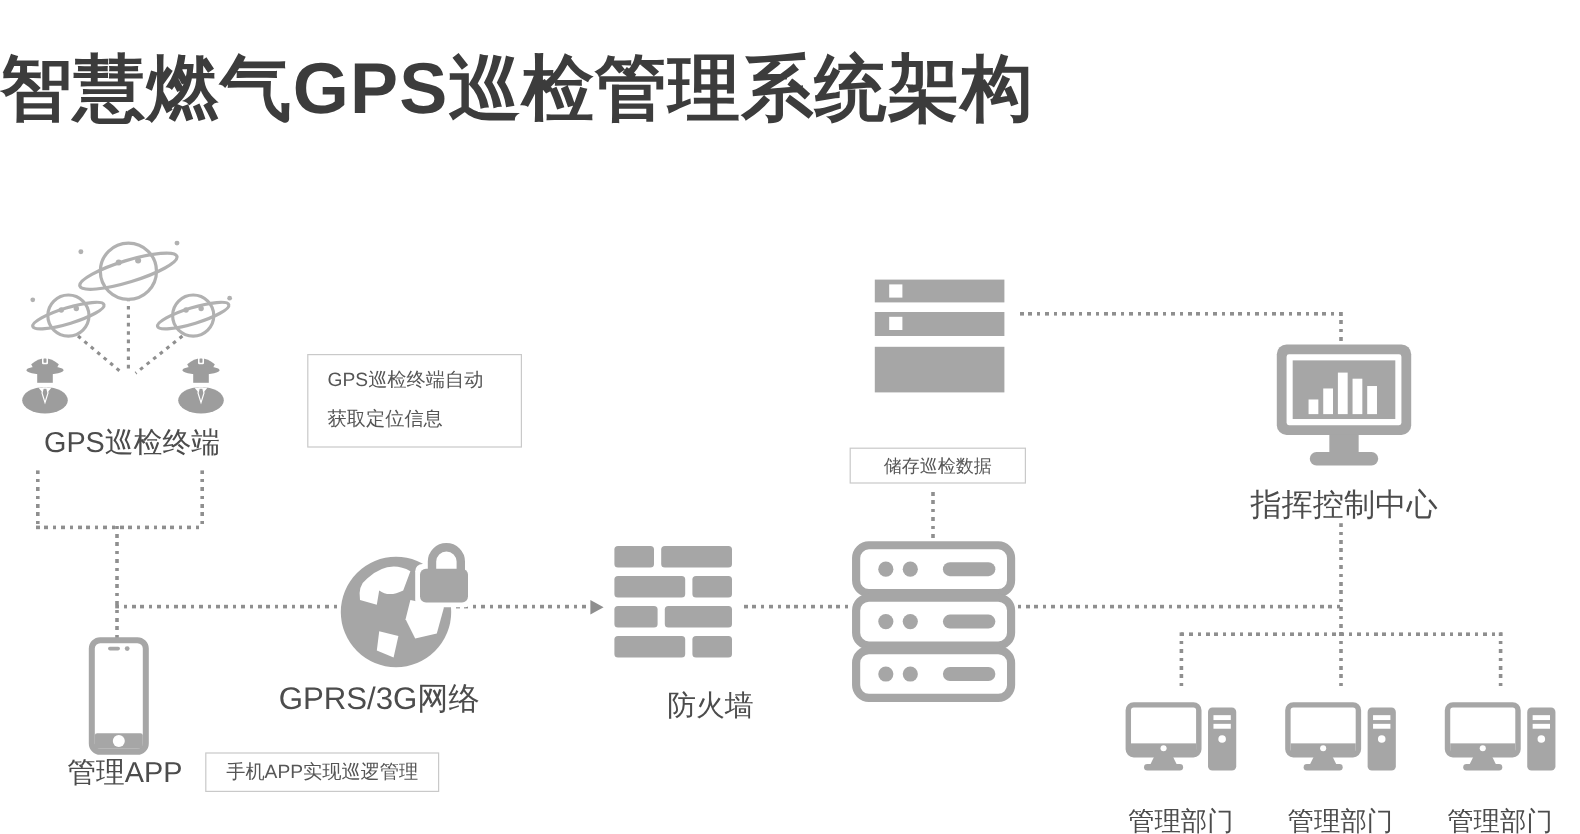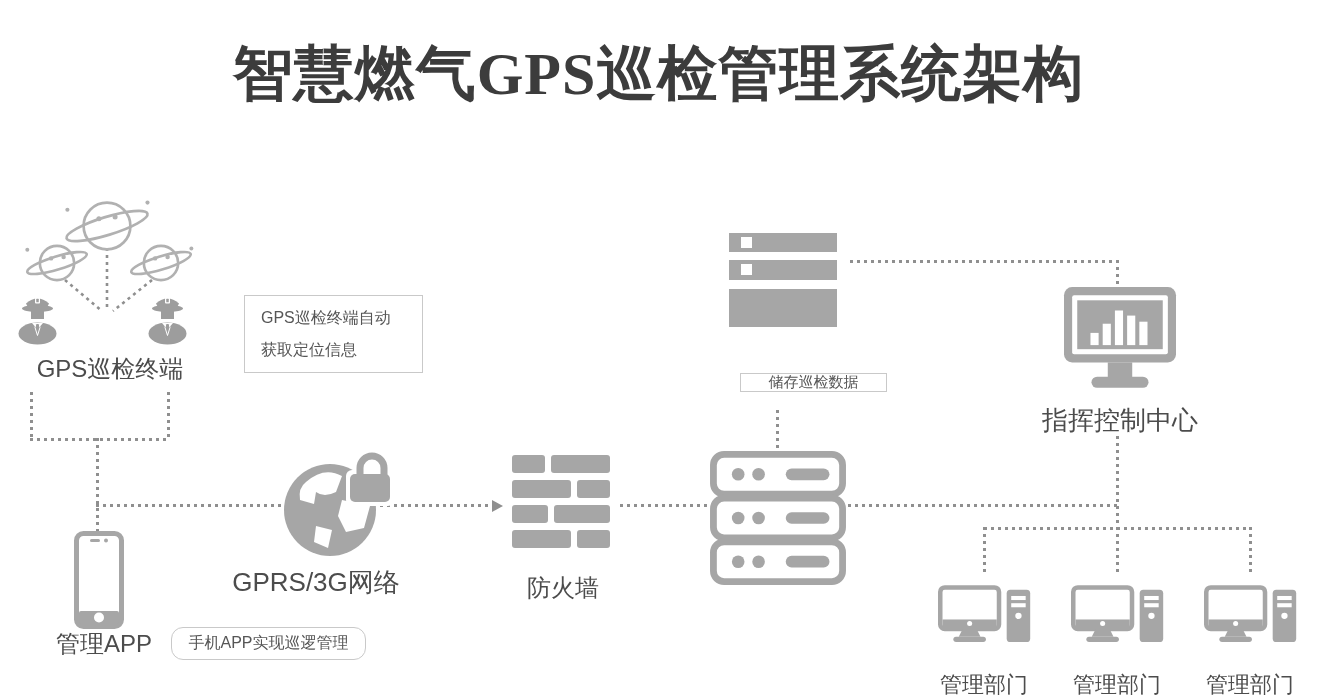--- a/index.html
+++ b/index.html
@@ -7,22 +7,22 @@
     --icon-dark:#9d9d9d;
     --outline:#b1b1b1;
     --line:#8f8f8f;
     --text:#4c4c4c;
     --title:#3c3c3c;
     --boxborder:#c9c9c9;
   }
   *{margin:0;padding:0;box-sizing:border-box;}
   body{background:#fff;font-family:"Liberation Sans","DejaVu Sans",sans-serif;}
   .canvas{position:relative;width:1317px;height:695px;background:#fff;overflow:hidden;}
-  .title{position:absolute;left:0;top:34px;width:1317px;text-align:center;
-         font-size:60px;font-weight:600;color:var(--title);letter-spacing:1px;font-family:Liberation Serif, serif;}
+  .title{position:absolute;left:0;top:34px;width:1317px;text-align:left;
+         font-size:60px;font-weight:600;color:var(--title);letter-spacing:1px;}
   .node-label{position:absolute;color:var(--text);white-space:nowrap;transform:translateX(-50%);}
   .f24{font-size:24px;} .f26{font-size:26px;} .f22{font-size:22px;margin-top:23px;}
   .note-box{position:absolute;background:#fff;border:1px solid var(--boxborder);
             color:#565656;font-size:16px;display:flex;align-items:center;justify-content:center;
             white-space:nowrap;}
   .note-multi{flex-direction:column;align-items:flex-start;justify-content:center;
               padding:10px 16px;line-height:2.0;}
   .dot-h{position:absolute;height:3px;
          background:repeating-linear-gradient(to right,var(--line) 0 3px,transparent 3px 7px);}
   .dot-v{position:absolute;width:3px;
@@ -104,34 +104,34 @@
     <rect x="42.5" y="14.5" width="5" height="7" rx="1" fill="var(--icon-dark)"></rect>
     <ellipse cx="45" cy="34" rx="31" ry="7" fill="var(--icon-dark)"></ellipse>
     <rect x="32" y="39" width="26" height="16" fill="var(--icon-dark)"></rect>
     <ellipse cx="45" cy="84" rx="38" ry="22" fill="var(--icon-dark)"></ellipse>
     <path d="M34,63 L45,76 L56,63 Z" fill="#fff"></path>
     <path d="M42,64 h6 l2,8 -5,16 -5,-16 z" fill="var(--icon-dark)" stroke="#fff" stroke-width="2"></path>
   </svg>
 
   <div class="node-label f24" style="left:110px;top:353px;">GPS巡检终端</div>
 
-  <div class="note-box note-multi" style="left:244px;top:295px;width:179px;height:78px;">
+  <div class="note-box note-multi" style="left:256px;top:295px;width:179px;height:78px;">
     <span>GPS巡检终端自动</span>
     <span>获取定位信息</span>
   </div>
 
   <svg class="abs" style="left:74px;top:531px;" width="50" height="98" viewBox="0 0 50 98">
     <rect x="2.5" y="2.5" width="45" height="93" rx="7" fill="#fff" stroke="var(--icon)" stroke-width="5"></rect>
     <rect x="16" y="8" width="10" height="3" rx="1.5" fill="var(--icon)"></rect>
     <circle cx="32" cy="9.5" r="2" fill="var(--icon)"></circle>
     <rect x="5" y="80" width="40" height="13" rx="2" fill="var(--icon)"></rect>
     <circle cx="25" cy="86.5" r="5" fill="#fff"></circle>
   </svg>
   <div class="node-label f24" style="left:104px;top:628px;">管理APP</div>
-  <div class="note-box" style="left:171px;top:627px;width:195px;height:33px;border-radius:12px;">
+  <div class="note-box" style="left:171px;top:627px;width:195px;height:33px;">
     <span>手机APP实现巡逻管理</span>
   </div>
 
   <svg class="abs" style="left:284px;top:448px;" width="112" height="112" viewBox="0 0 112 112">
     <circle cx="46" cy="62" r="46" fill="var(--icon)"></circle>
     <path d="M22,34 Q40,18 58,28 L52,44 Q40,50 32,44 L30,56 L16,52 Q14,40 22,34 Z" fill="#fff"></path>
     <path d="M58,52 L86,58 L80,80 L62,84 L54,68 Z" fill="#fff"></path>
     <path d="M32,78 L48,82 L44,100 L30,94 Z" fill="#fff"></path>
     <g>
       <path d="M76,28 v-8 a12,12 0 0 1 24,0 v8" fill="none" stroke="#fff" stroke-width="14"></path>
@@ -145,21 +145,21 @@
   <svg class="abs" style="left:512px;top:455px;" width="100" height="97" viewBox="0 0 100 97">
     <rect x="0" y="0" width="33" height="18" rx="3" fill="var(--icon)"></rect>
     <rect x="39" y="0" width="59" height="18" rx="3" fill="var(--icon)"></rect>
     <rect x="0" y="25" width="59" height="18" rx="3" fill="var(--icon)"></rect>
     <rect x="65" y="25" width="33" height="18" rx="3" fill="var(--icon)"></rect>
     <rect x="0" y="50" width="36" height="18" rx="3" fill="var(--icon)"></rect>
     <rect x="42" y="50" width="56" height="18" rx="3" fill="var(--icon)"></rect>
     <rect x="0" y="75" width="59" height="18" rx="3" fill="var(--icon)"></rect>
     <rect x="65" y="75" width="33" height="18" rx="3" fill="var(--icon)"></rect>
   </svg>
-  <div class="node-label f24" style="left:563px;top:572px;">防火墙</div>
+  <div class="node-label f24" style="left:592px;top:572px;">防火墙</div>
 
   <svg class="abs" style="left:710px;top:451px;" width="136" height="134" viewBox="0 0 140 138">
     <rect x="3.5" y="3.5" width="133" height="41" rx="11" fill="#fff" stroke="var(--icon)" stroke-width="7"></rect>
     <rect x="3.5" y="48.5" width="133" height="41" rx="11" fill="#fff" stroke="var(--icon)" stroke-width="7"></rect>
     <rect x="3.5" y="93.5" width="133" height="41" rx="11" fill="#fff" stroke="var(--icon)" stroke-width="7"></rect>
     <circle cx="29" cy="24" r="6.5" fill="var(--icon)"></circle>
       <circle cx="50" cy="24" r="6.5" fill="var(--icon)"></circle>
     <rect x="78" y="18" width="45" height="12" rx="6" fill="var(--icon)"></rect>
     <circle cx="29" cy="69" r="6.5" fill="var(--icon)"></circle>
       <circle cx="50" cy="69" r="6.5" fill="var(--icon)"></circle>
@@ -169,21 +169,21 @@
     <rect x="78" y="108" width="45" height="12" rx="6" fill="var(--icon)"></rect>
   </svg>
 
   <svg class="abs" style="left:729px;top:233px;" width="110" height="95" viewBox="0 0 110 95">
     <rect x="0" y="0" width="108" height="19" fill="var(--icon)"></rect>
     <rect x="12" y="4" width="11" height="11" fill="#fff"></rect>
     <rect x="0" y="27" width="108" height="20" fill="var(--icon)"></rect>
     <rect x="12" y="31" width="11" height="11" fill="#fff"></rect>
     <rect x="0" y="56" width="108" height="38" fill="var(--icon)"></rect>
   </svg>
-  <div class="note-box" style="left:708px;top:373px;width:147px;height:19px;font-size:15px;margin-left:32px;">
+  <div class="note-box" style="left:708px;top:373px;width:147px;height:30px;font-size:15px;">
     <span>储存巡检数据</span>
   </div>
 
   <svg class="abs" style="left:1064px;top:287px;" width="112" height="104" viewBox="0 0 110 102">
     <rect x="0" y="0" width="110" height="74" rx="8" fill="var(--icon)"></rect>
     <rect x="8" y="8" width="94" height="58" rx="2" fill="#fff"></rect>
     <rect x="13" y="13" width="84" height="48" fill="var(--icon)"></rect>
     <g>
       <rect x="26" y="45" width="8" height="12" fill="#fff"></rect>
       <rect x="38" y="36" width="8" height="21" fill="#fff"></rect>

